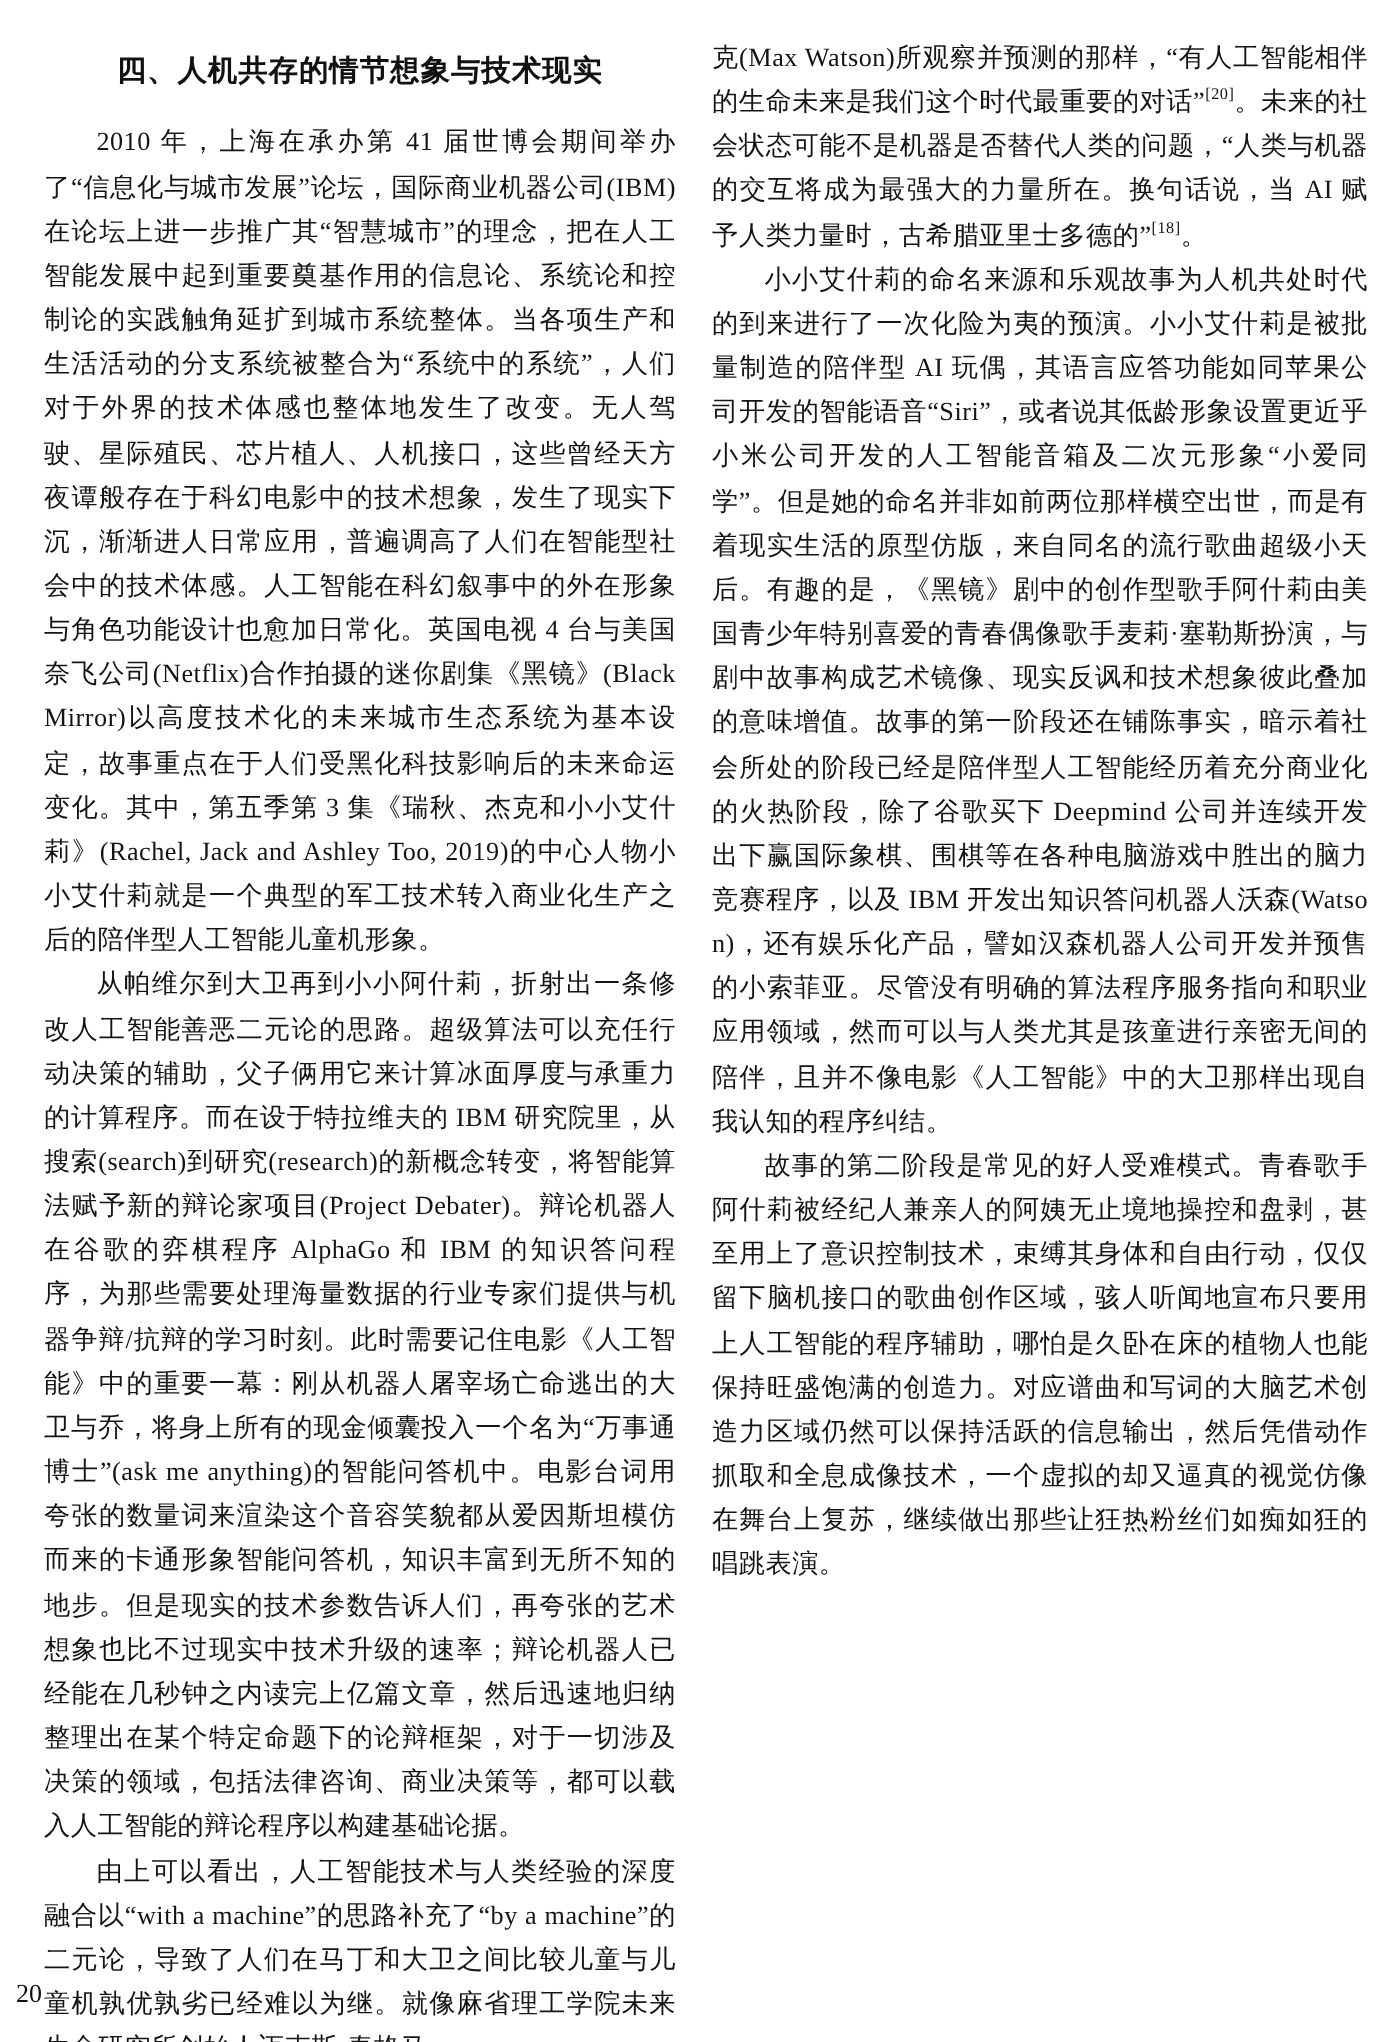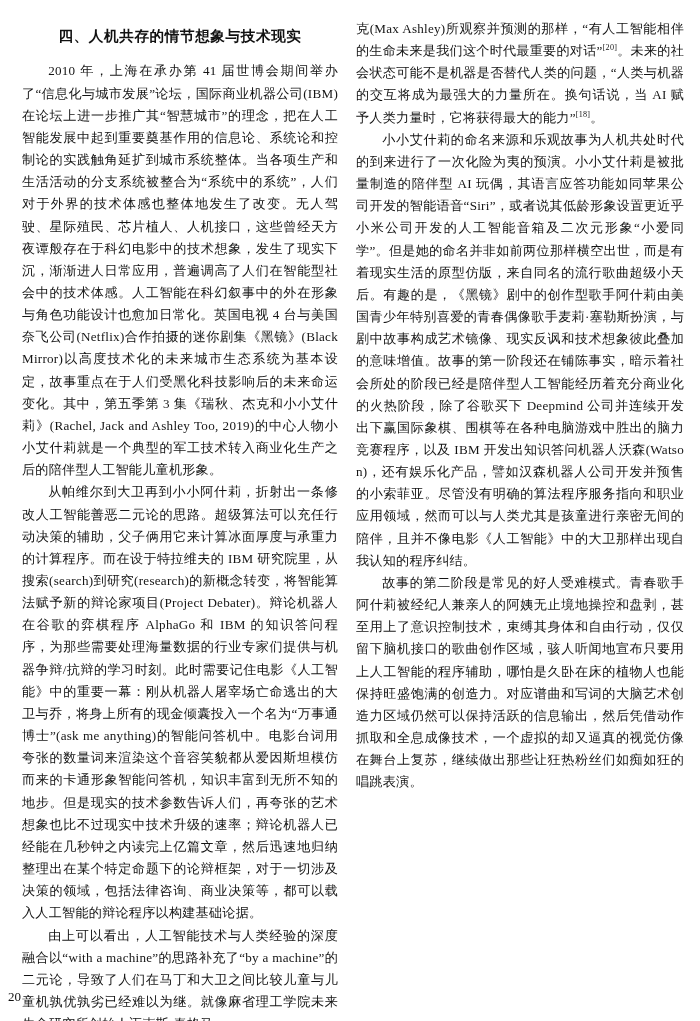--- a/index.html
+++ b/index.html
@@ -95,21 +95,21 @@
       <p class="para">2010 年，上海在承办第 41 届世博会期间举办了“信息化与城市发展”论坛，国际商业机器公司(IBM)在论坛上进一步推广其“智慧城市”的理念，把在人工智能发展中起到重要奠基作用的信息论、系统论和控制论的实践触角延扩到城市系统整体。当各项生产和生活活动的分支系统被整合为“系统中的系统”，人们对于外界的技术体感也整体地发生了改变。无人驾驶、星际殖民、芯片植人、人机接口，这些曾经天方夜谭般存在于科幻电影中的技术想象，发生了现实下沉，渐渐进人日常应用，普遍调高了人们在智能型社会中的技术体感。人工智能在科幻叙事中的外在形象与角色功能设计也愈加日常化。英国电视 4 台与美国奈飞公司(Netflix)合作拍摄的迷你剧集《黑镜》(Black Mirror)以高度技术化的未来城市生态系统为基本设定，故事重点在于人们受黑化科技影响后的未来命运变化。其中，第五季第 3 集《瑞秋、杰克和小小艾什莉》(Rachel, Jack and Ashley Too, 2019)的中心人物小小艾什莉就是一个典型的军工技术转入商业化生产之后的陪伴型人工智能儿童机形象。</p>
 
       <p class="para">从帕维尔到大卫再到小小阿什莉，折射出一条修改人工智能善恶二元论的思路。超级算法可以充任行动决策的辅助，父子俩用它来计算冰面厚度与承重力的计算程序。而在设于特拉维夫的 IBM 研究院里，从搜索(search)到研究(research)的新概念转变，将智能算法赋予新的辩论家项目(Project Debater)。辩论机器人在谷歌的弈棋程序 AlphaGo 和 IBM 的知识答问程序，为那些需要处理海量数据的行业专家们提供与机器争辩/抗辩的学习时刻。此时需要记住电影《人工智能》中的重要一幕：刚从机器人屠宰场亡命逃出的大卫与乔，将身上所有的现金倾囊投入一个名为“万事通博士”(ask me anything)的智能问答机中。电影台词用夸张的数量词来渲染这个音容笑貌都从爱因斯坦模仿而来的卡通形象智能问答机，知识丰富到无所不知的地步。但是现实的技术参数告诉人们，再夸张的艺术想象也比不过现实中技术升级的速率；辩论机器人已经能在几秒钟之内读完上亿篇文章，然后迅速地归纳整理出在某个特定命题下的论辩框架，对于一切涉及决策的领域，包括法律咨询、商业决策等，都可以载入人工智能的辩论程序以构建基础论据。</p>
 
       <p class="para">由上可以看出，人工智能技术与人类经验的深度融合以“with a machine”的思路补充了“by a machine”的二元论，导致了人们在马丁和大卫之间比较儿童与儿童机孰优孰劣已经难以为继。就像麻省理工学院未来生命研究所创始人迈克斯·泰格马</p>
     </div>
 
     <div class="column right">
 
       <p class="para cont">
-        <span>克(Max Ashley)所观察并预测的那样，“有人工智能相伴的生命未来是我们这个时代最重要的对话”</span><sup class="ref">[20]</sup><span>。未来的社会状态可能不是机器是否替代人类的问题，“人类与机器的交互将成为最强大的力量所在。换句话说，当 AI 赋予人类力量时，它将获得最大的能力”</span><sup class="ref">[18]</sup><span>。</span>
+        <span>克(Max Watson)所观察并预测的那样，“有人工智能相伴的生命未来是我们这个时代最重要的对话”</span><sup class="ref">[20]</sup><span>。未来的社会状态可能不是机器是否替代人类的问题，“人类与机器的交互将成为最强大的力量所在。换句话说，当 AI 赋予人类力量时，古希腊亚里士多德的”</span><sup class="ref">[18]</sup><span>。</span>
       </p>
 
       <p class="para">
         <span>小小艾什莉的命名来源和乐观故事为人机共处时代的到来进行了一次化险为夷的预演。小小艾什莉是被批量制造的陪伴型 AI 玩偶，其语言应答功能如同苹果公司开发的智能语音“Siri”，或者说其低龄形象设置更近乎小米公司开发的人工智能音箱及二次元形象“小爱同学”。但是她的命名并非如前两位那样横空出世，而是有着现实生活的原型仿版，来自同名的流行歌曲超级小天后。有趣的是，《黑镜》剧中的创作型歌手阿什莉由美国青少年特别喜爱的青春偶像歌手麦莉·塞勒斯扮演，与剧中故事构成艺术镜像、现实反讽和技术想象彼此叠加的意味增值。故事的第一阶段还在铺陈事实，暗示着社会所处的阶段已经是陪伴型人工智能经历着充分商业化的火热阶段，除了谷歌买下 Deepmind 公司并连续开发出下赢国际象棋、围棋等在各种电脑游戏中胜出的脑力竞赛程序，以及 IBM 开发出知识答问机器人沃森(Watson)，还有娱乐化产品，譬如汉森机器人公司开发并预售的小索菲亚。尽管没有明确的算法程序服务指向和职业应用领域，然而可以与人类尤其是孩童进行亲密无间的陪伴，且并不像电影《人工智能》中的大卫那样出现自我认知的程序纠结。</span>
       </p>
 
       <p class="para">
         <span>故事的第二阶段是常见的好人受难模式。青春歌手阿什莉被经纪人兼亲人的阿姨无止境地操控和盘剥，甚至用上了意识控制技术，束缚其身体和自由行动，仅仅留下脑机接口的歌曲创作区域，骇人听闻地宣布只要用上人工智能的程序辅助，哪怕是久卧在床的植物人也能保持旺盛饱满的创造力。对应谱曲和写词的大脑艺术创造力区域仍然可以保持活跃的信息输出，然后凭借动作抓取和全息成像技术，一个虚拟的却又逼真的视觉仿像在舞台上复苏，继续做出那些让狂热粉丝们如痴如狂的唱跳表演。</span>
       </p>
 

